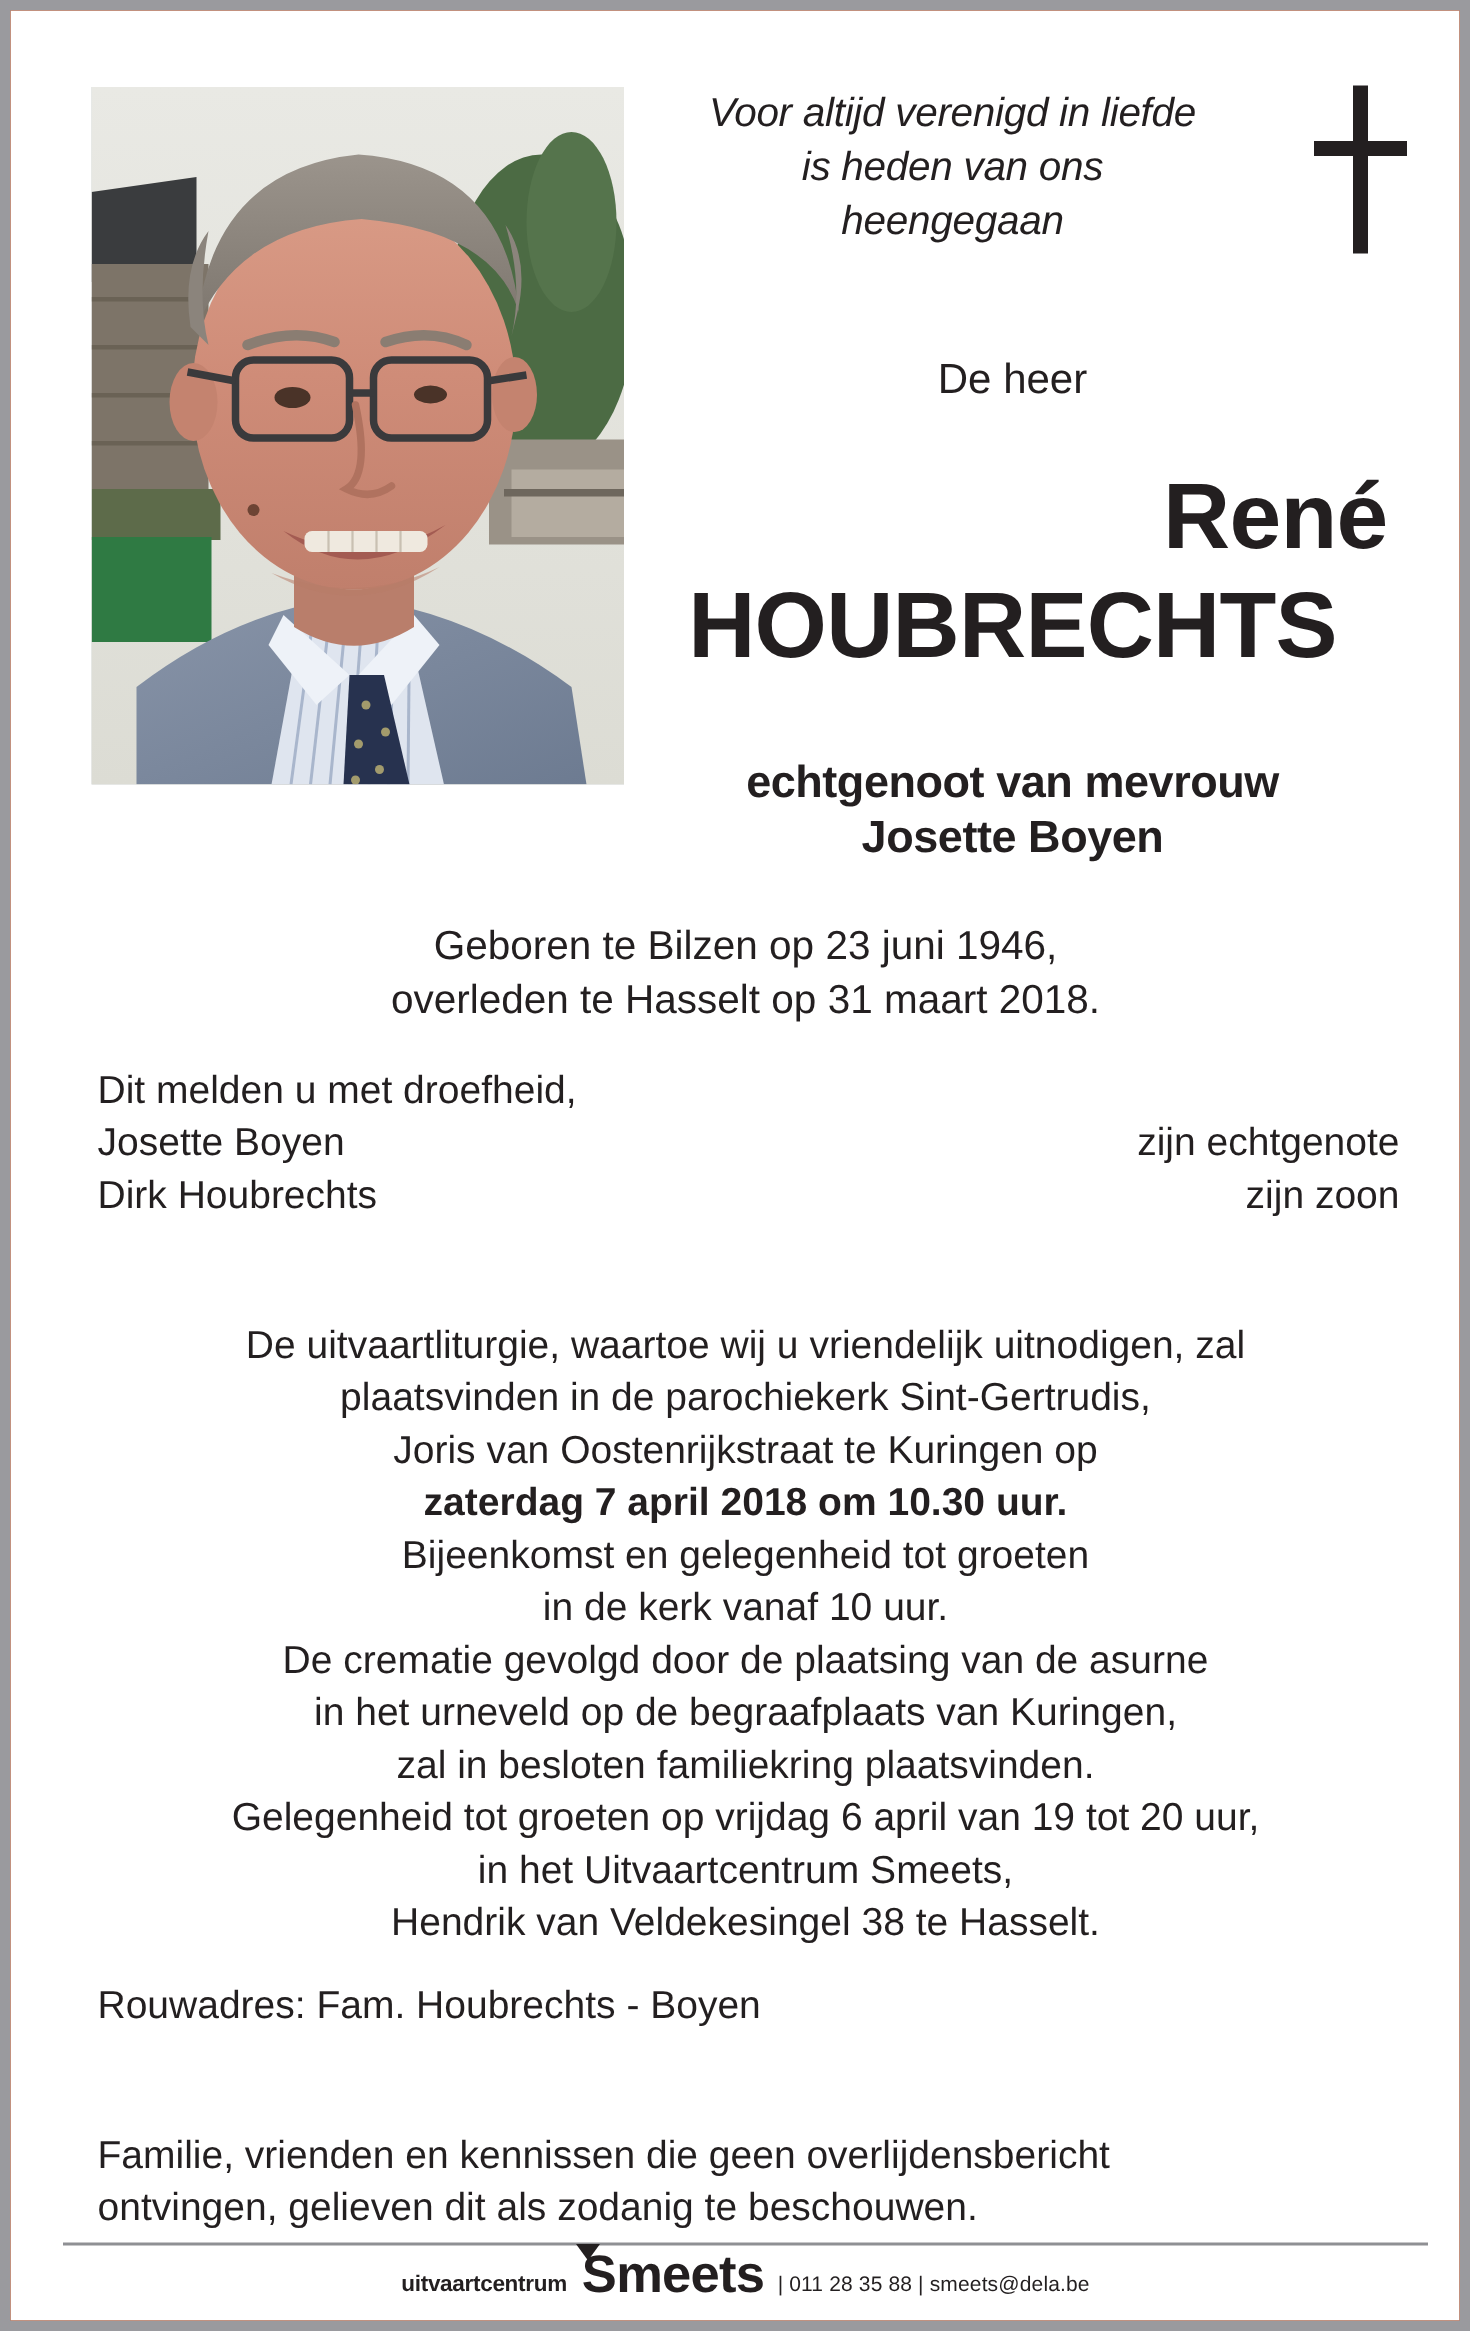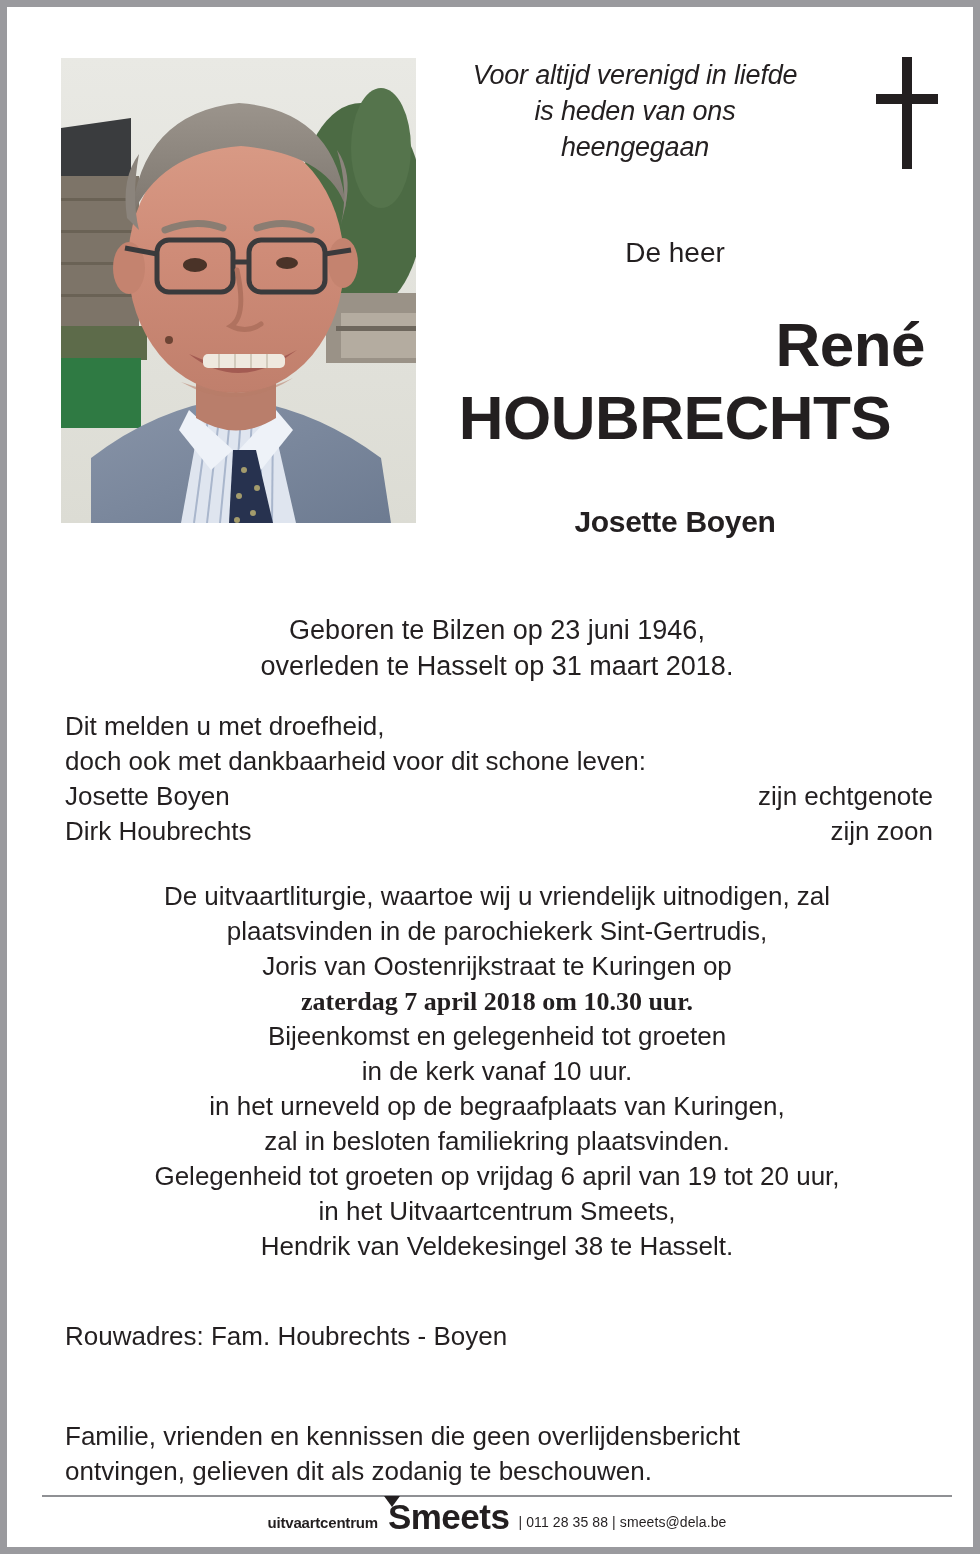--- a/index.html
+++ b/index.html
@@ -153,21 +153,21 @@
   
   .service {
     position: absolute;
     left: 50px;
     top: 872px;
     width: 880px;
     text-align: center;
     font-size: 26px;
     line-height: 35px;
   }
-  .service .strong { font-weight: bold; font-family: Liberation Serif, serif; }
+  .service .strong { font-weight: bold; }
 
   
   .mourning {
     position: absolute;
     left: 58px;
     top: 1312px;
     width: 868px;
     font-size: 26px;
     line-height: 35px;
     text-align: left;
@@ -363,49 +363,50 @@
       <div class="verse">
         <div>Voor altijd verenigd in liefde</div>
         <div>is heden van ons</div>
         <div>heengegaan</div>
       </div>
 
       <div class="salutation">De heer</div>
       <div class="given-name">René</div>
       <div class="family-name">HOUBRECHTS</div>
       <div class="spouse-line">
+        <div>echtgenoot van mevrouw</div>
         <div>Josette Boyen</div>
       </div>
     </div>
 
     <div class="dates">
       <div>Geboren te Bilzen op 23 juni 1946,</div>
       <div>overleden te Hasselt op 31 maart 2018.</div>
     </div>
 
     <div class="announce">
       <div class="lead">Dit melden u met droefheid,</div>
-      <div class="lead">doch ook met dankbaarheid voor dit schone leven:</div>
       <div class="survivor">
         <span>Josette Boyen</span>
         <span class="rel">zijn echtgenote</span>
       </div>
       <div class="survivor">
         <span>Dirk Houbrechts</span>
         <span class="rel">zijn zoon</span>
       </div>
     </div>
 
     <div class="service">
       <div>De uitvaartliturgie, waartoe wij u vriendelijk uitnodigen, zal</div>
       <div>plaatsvinden in de parochiekerk Sint-Gertrudis,</div>
       <div>Joris van Oostenrijkstraat te Kuringen op</div>
       <div class="strong">zaterdag 7 april 2018 om 10.30 uur.</div>
       <div>Bijeenkomst en gelegenheid tot groeten</div>
       <div>in de kerk vanaf 10 uur.</div>
+      <div>De crematie gevolgd door de plaatsing van de asurne</div>
       <div>in het urneveld op de begraafplaats van Kuringen,</div>
       <div>zal in besloten familiekring plaatsvinden.</div>
       <div>Gelegenheid tot groeten op vrijdag 6 april van 19 tot 20 uur,</div>
       <div>in het Uitvaartcentrum Smeets,</div>
       <div>Hendrik van Veldekesingel 38 te Hasselt.</div>
     </div>
 
     <div class="mourning">
       <div>Rouwadres: Fam. Houbrechts - Boyen</div>
     </div>

